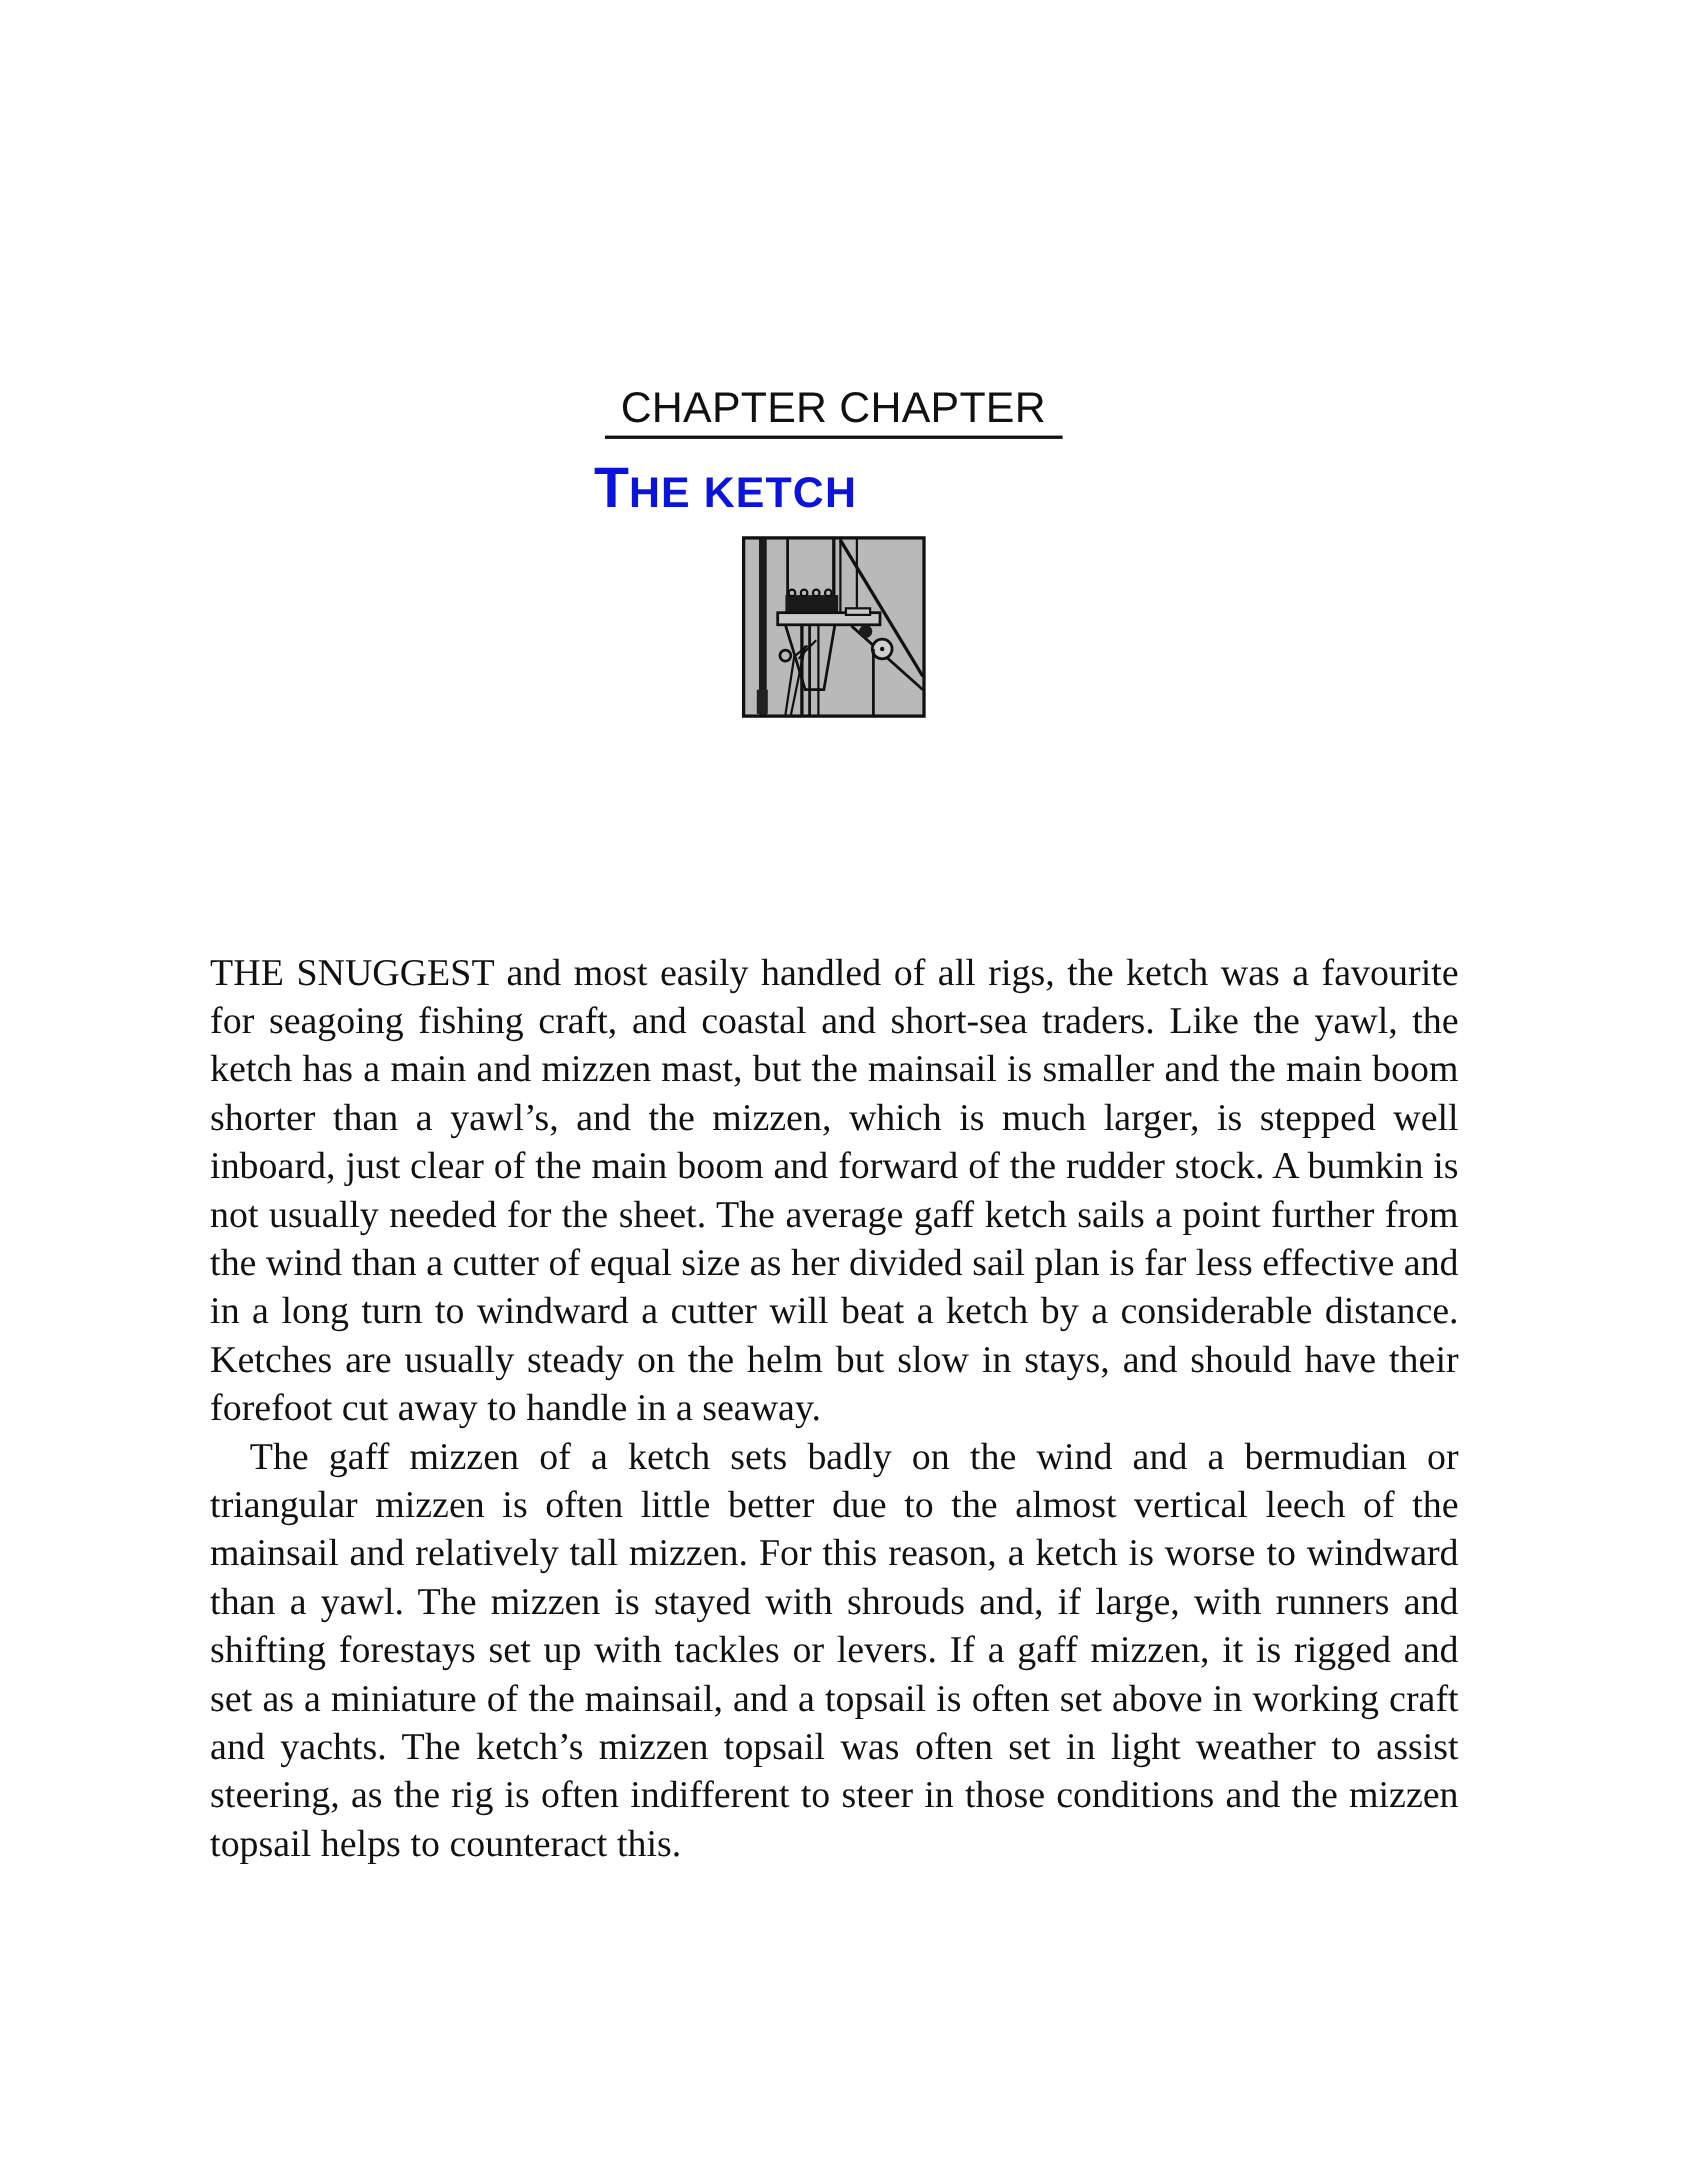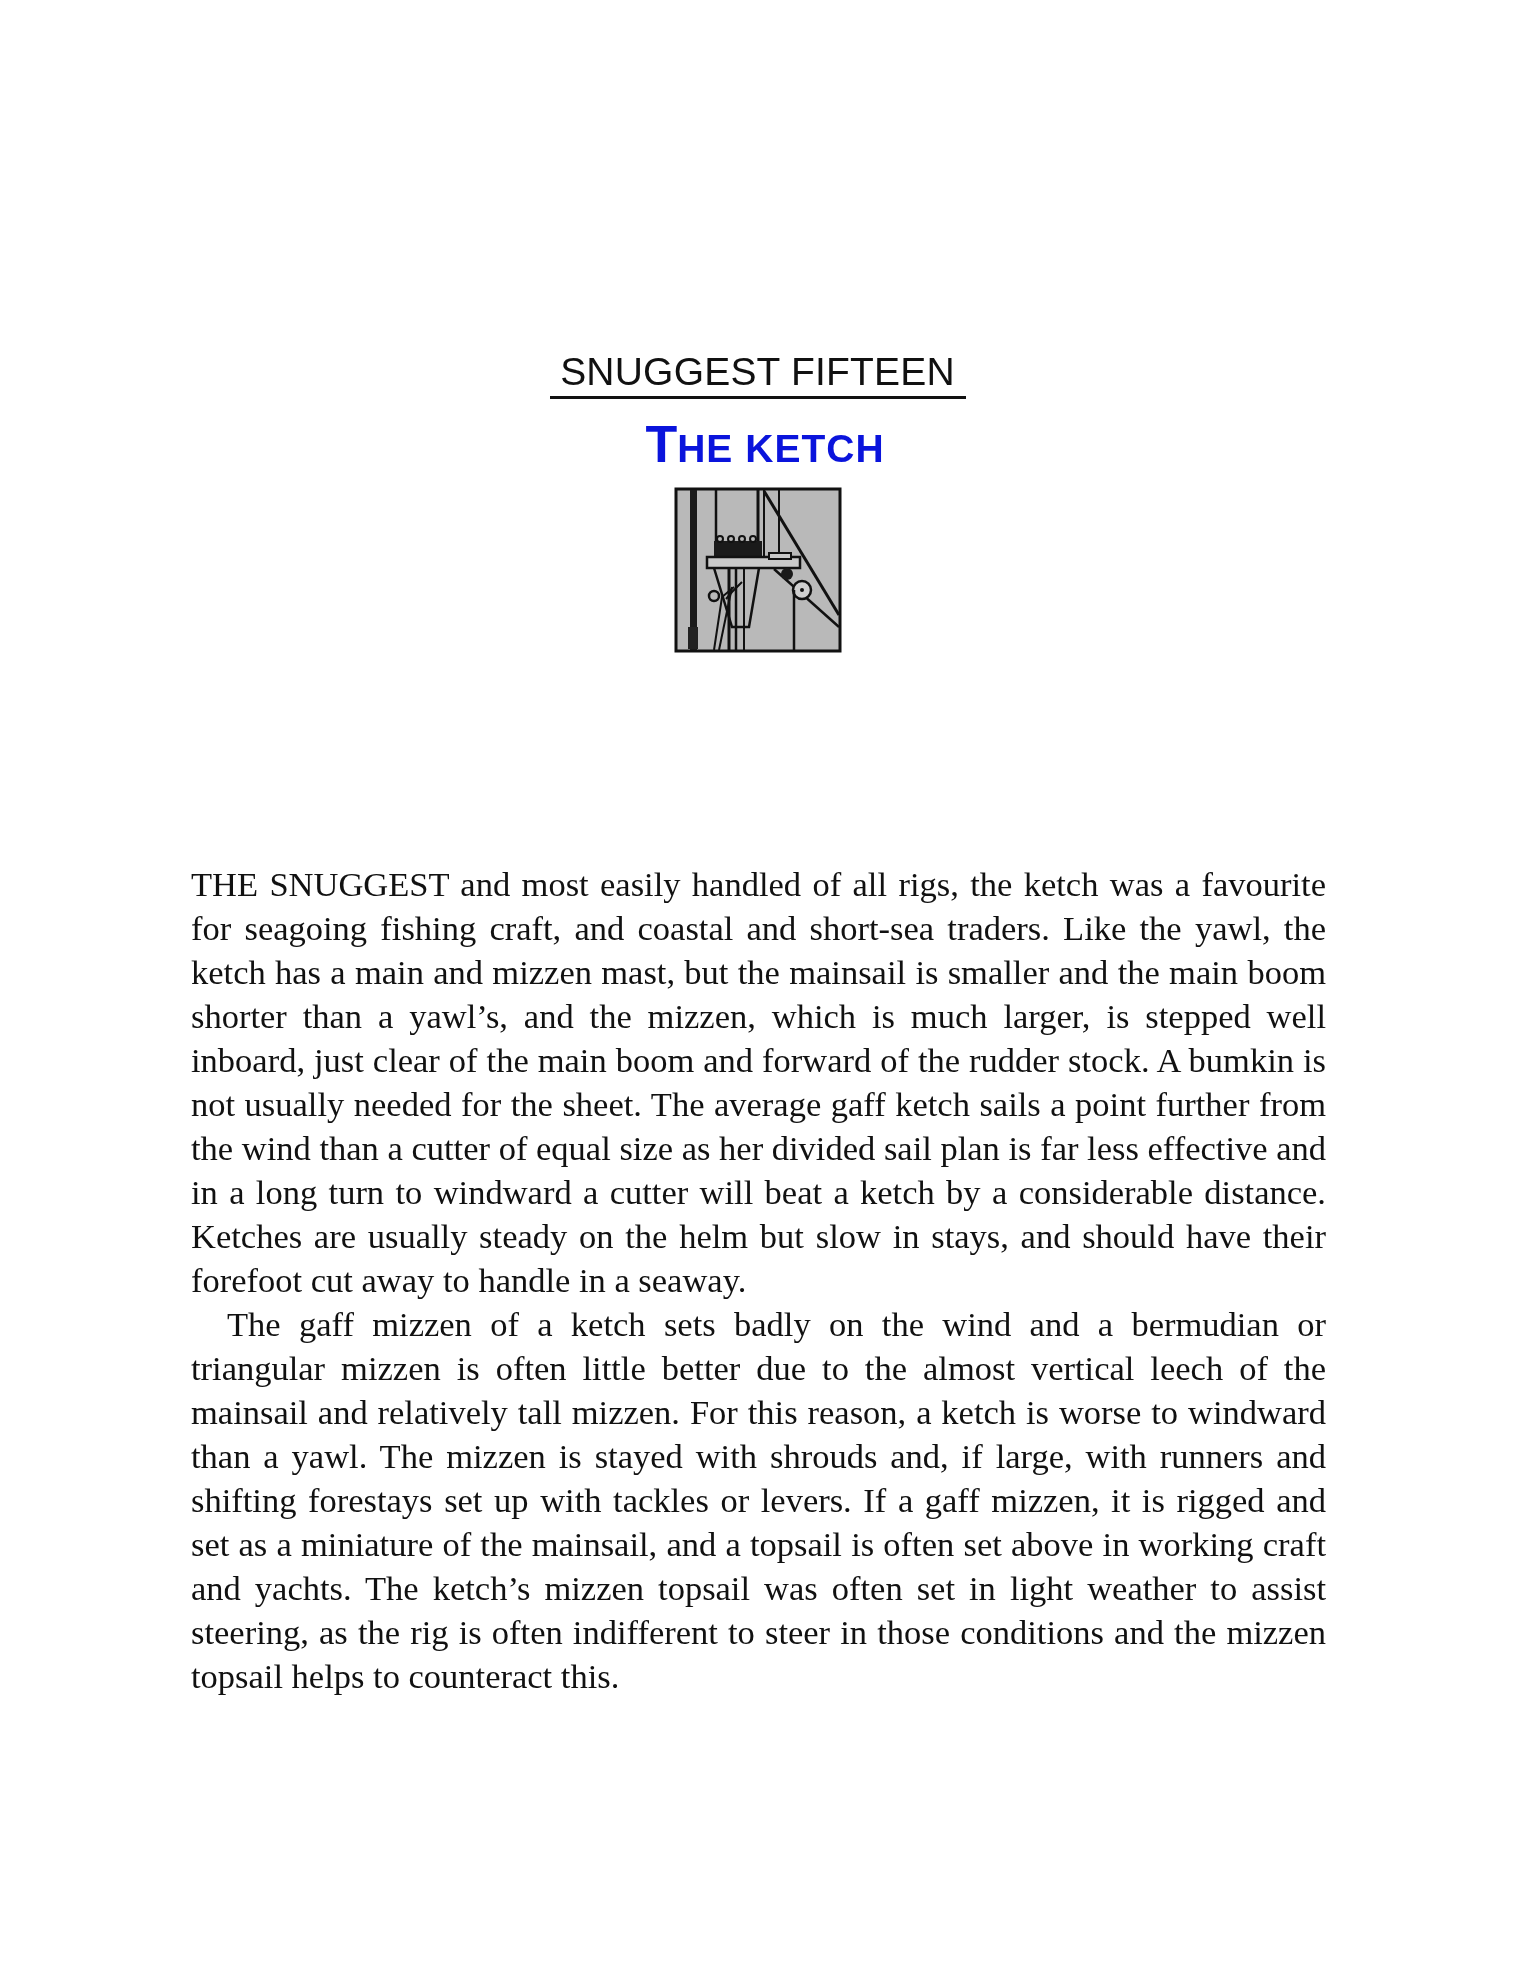--- a/index.html
+++ b/index.html
@@ -31,21 +31,20 @@
       top: 396px;
       width: 416px;
       height: 3px;
       background: #111111;
     }
     .chapter-title {
       position: absolute;
       left: 540px;
       top: 414px;
       width: 450px;
-      text-align: center;
       font-family: "Liberation Sans", sans-serif;
       font-weight: bold;
       color: #0a14dc;
       line-height: 60px;
       white-space: nowrap;
     }
     .chapter-title .cap { font-size: 52px; }
     .chapter-title .rest { font-size: 39px; letter-spacing: 1px; }
     .illustration {
       position: absolute;
@@ -70,21 +69,21 @@
     }
     .body-text p.indent {
       text-indent: 36px;
     }
   </style>
 </head>
 <body>
 
 <div>
 
-  <div class="chapter-label">SNUGGEST FIFTEEN</div>
+  <div class="chapter-label">CHAPTER CHAPTER</div>
   <div class="chapter-rule"></div>
 
   <div class="chapter-title"><span class="cap">T</span><span class="rest">HE KETCH</span></div>
 
   <div class="illustration">
     <svg width="169" height="166" viewBox="0 0 169 166" xmlns="http://www.w3.org/2000/svg">
 
       <rect x="2" y="2" width="164" height="162" fill="#b9b9b9" stroke="#111" stroke-width="3"></rect>
 
       <rect x="16" y="3" width="7" height="160" fill="#1a1a1a"></rect>

